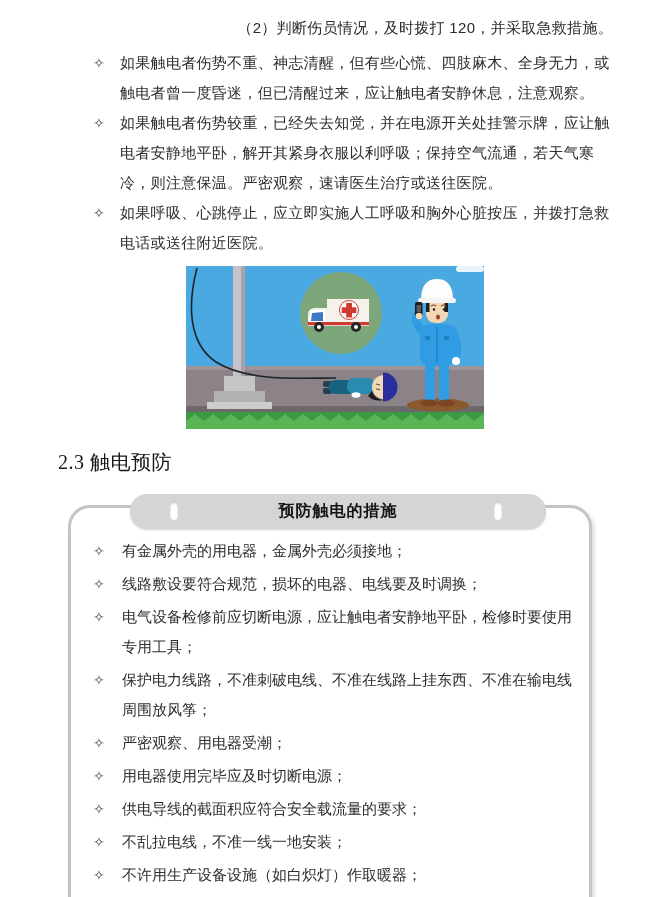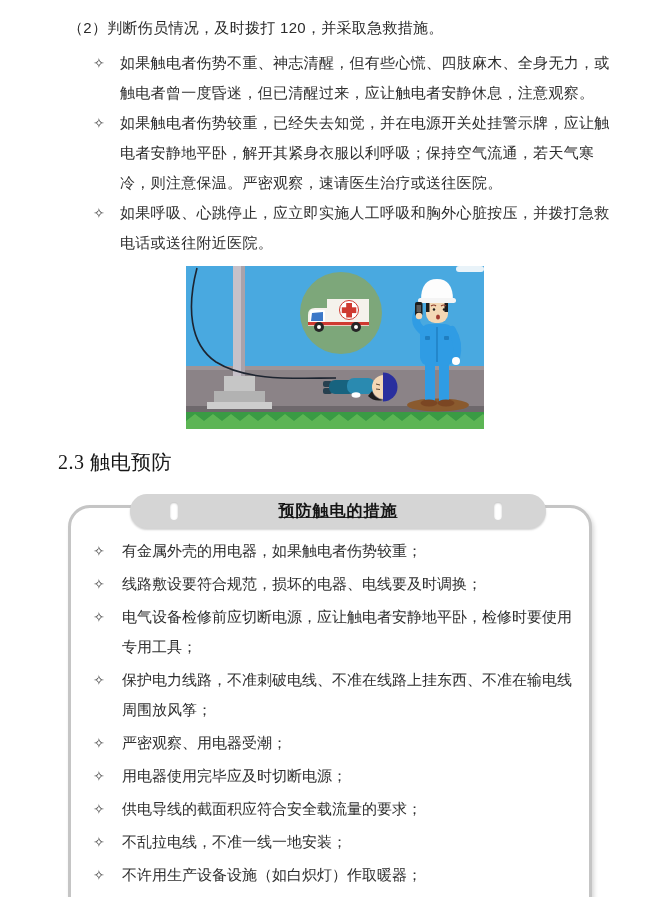--- a/index.html
+++ b/index.html
@@ -5,21 +5,21 @@
   * { margin:0; padding:0; box-sizing:border-box; }
   html,body { background:#ffffff; }
   .page {
     position:relative; width:653px; height:897px; background:#fff;
     font-family:"Liberation Sans","DejaVu Sans",sans-serif;
     color:#2e2e2e; overflow:hidden;
   }
   
   .intro {
     padding:13px 40px 0 68px;
-    font-size:15px; line-height:30px; letter-spacing:0.3px; color:#2b2b2b;
+    font-size:15px; line-height:30px; letter-spacing:0.3px; color:#2b2b2b;text-align:right;
   }
   
   .fa-list { list-style:none; margin-top:5px; padding:0 42px 0 93px; }
   .fa-list li { display:flex; align-items:flex-start; font-size:15px; line-height:30px; letter-spacing:0.3px; }
   .bullet { flex:0 0 27px; color:#4d4d4d; font-size:14px; line-height:30px; }
   .li-text { flex:1; }
   
   .figure { margin:8px 0 0 186px; width:298px; height:163px; line-height:0; }
   
   .sec-heading {
@@ -31,21 +31,21 @@
   .pbox {
     position:relative; margin:29px 0 0 68px; width:524px;
     border:3px solid #c5c5c5; border-radius:22px;
     box-shadow:2px 3px 4px rgba(0,0,0,0.16);
     padding:28px 10px 12px 16px; background:#fff;
   }
   .banner {
     position:absolute; top:-14px; left:59px; width:416px; height:34px;
     background:#d5d5d5; border-radius:17px;
     box-shadow:0 2px 2px rgba(0,0,0,0.18);
-    display:flex; align-items:center; justify-content:center;text-decoration:underline;
+    display:flex; align-items:center; justify-content:center;
   }
   .banner-title { font-size:16px; font-weight:bold; color:#141414; letter-spacing:1px; }
   .slot {
     position:absolute; top:8px; width:8px; height:18px;
     background:#ffffff; border-radius:4px; box-shadow:inset 0 1px 2px rgba(0,0,0,0.25);
   }
   .slot.left { left:40px; }
   .slot.right { right:44px; }
   .pv-list { list-style:none; padding:0 6px 0 6px; }
   .pv-list li { display:flex; align-items:flex-start; font-size:15px; line-height:30px; margin-bottom:3px; }
@@ -155,21 +155,21 @@
 
   <div class="pbox">
     <div class="banner">
       <span class="slot left"></span>
       <span class="banner-title">预防触电的措施</span>
       <span class="slot right"></span>
     </div>
     <ul class="pv-list">
       <li>
         <span class="bullet">✧</span>
-        <span class="li-text">有金属外壳的用电器，如果触电者伤势较重；</span>
+        <span class="li-text">有金属外壳的用电器，金属外壳必须接地；</span>
       </li>
       <li>
         <span class="bullet">✧</span>
         <span class="li-text">线路敷设要符合规范，损坏的电器、电线要及时调换；</span>
       </li>
       <li>
         <span class="bullet">✧</span>
         <span class="li-text">电气设备检修前应切断电源，应让触电者安静地平卧，检修时要使用专用工具；</span>
       </li>
       <li>

